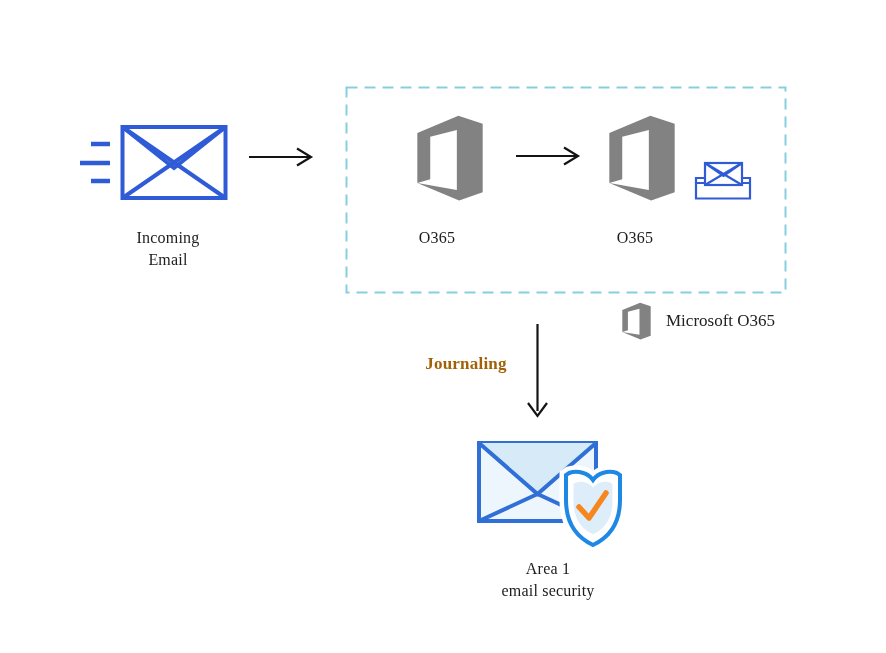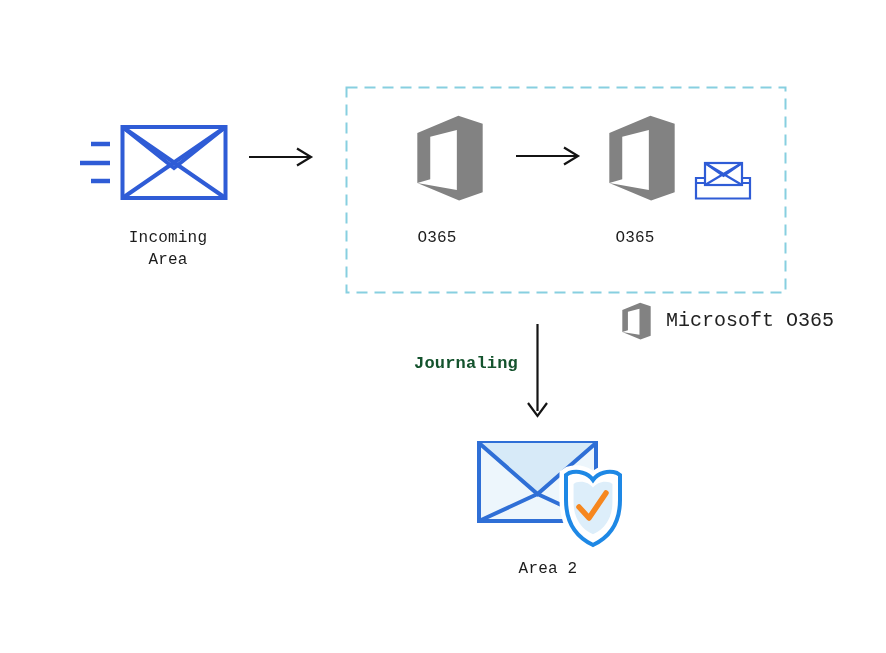--- a/index.html
+++ b/index.html
@@ -1,27 +1,27 @@
 <!DOCTYPE html>
 <html><head>
 <meta charset="utf-8">
 <style>
   html,body{margin:0;padding:0;background:#fff;}
   #canvas{
     position:relative;width:886px;height:653px;background:#ffffff;overflow:hidden;
-    font-family:Liberation Mono, monospace;color:#1c1c1c;
+    font-family:Liberation Serif, serif;color:#1c1c1c;
   }
   .abs{position:absolute;}
   .node-label{
     text-align:center;font-size:16px;line-height:22px;color:#1c1c1c;letter-spacing:0.2px;
   }
   .node-label span{display:block;}
-  .legend-label{font-size:20px;color:#222;line-height:40px;}
+  .legend-label{font-size:17px;color:#222;line-height:40px;}
   .journaling{
-    font-size:17px;font-weight:600;color:#14532d;text-align:center;letter-spacing:0.2px;
+    font-size:17px;font-weight:600;color:#a16207;text-align:center;letter-spacing:0.2px;
   }
 </style>
 </head>
 <body>
 
 <div id="canvas">
 
   <svg class="abs" style="left:345px;top:86px;" width="442" height="208">
     <rect x="1.5" y="1.5" width="439" height="205" fill="none" stroke="#87cfe0" stroke-width="2" stroke-dasharray="11 7"></rect>
   </svg>
@@ -68,21 +68,21 @@
       <path d="M11 18 L2 18 L2 38.5 L56 38.5 L56 18 L48 18"></path>
       <line x1="2" y1="23" x2="56" y2="23"></line>
       <rect x="11" y="3" width="37" height="22" fill="#ffffff"></rect>
       <path d="M11 25 L48 3 M48 25 L11 3"></path>
       <path d="M11 3 L29.5 16 L48 3"></path>
     </g>
   </svg>
 
   <div class="abs node-label" style="left:98px;top:227px;width:140px;">
     <span>Incoming</span>
-    <span>Area</span>
+    <span>Email</span>
   </div>
 
   <div class="abs node-label" style="left:367px;top:227px;width:140px;">
     <span>O365</span>
   </div>
 
   <div class="abs node-label" style="left:565px;top:227px;width:140px;">
     <span>O365</span>
   </div>
 
@@ -112,16 +112,17 @@
     </g>
     <g transform="translate(88,30)">
       <path d="M30 13 C25 6 15 3 6 6 L3 8 L3 33 C3 55 13 70 30 78 C47 70 57 55 57 33 L57 8 L54 6 C45 3 35 6 30 13 Z" fill="#ffffff" stroke="#ffffff" stroke-width="13"></path>
       <path d="M30 13 C25 6 15 3 6 6 L3 8 L3 33 C3 55 13 70 30 78 C47 70 57 55 57 33 L57 8 L54 6 C45 3 35 6 30 13 Z" fill="#ffffff" stroke="#1e88e5" stroke-width="4"></path>
       <path d="M30 13 C25 6 15 3 6 6 L3 8 L3 33 C3 55 13 70 30 78 C47 70 57 55 57 33 L57 8 L54 6 C45 3 35 6 30 13 Z" transform="translate(96.4,41.2) translate(-88,-30) scale(0.72)" fill="#ddeefa"></path>
       <polyline points="16,40 26,51 43,26" fill="none" stroke="#f6871f" stroke-width="5.5" stroke-linecap="round" stroke-linejoin="round"></polyline>
     </g>
   </svg>
 
   <div class="abs node-label" style="left:458px;top:558px;width:180px;">
-    <span>Area 2</span>
+    <span>Area 1</span>
+    <span>email security</span>
   </div>
 
 </div>
 
 </body></html>

